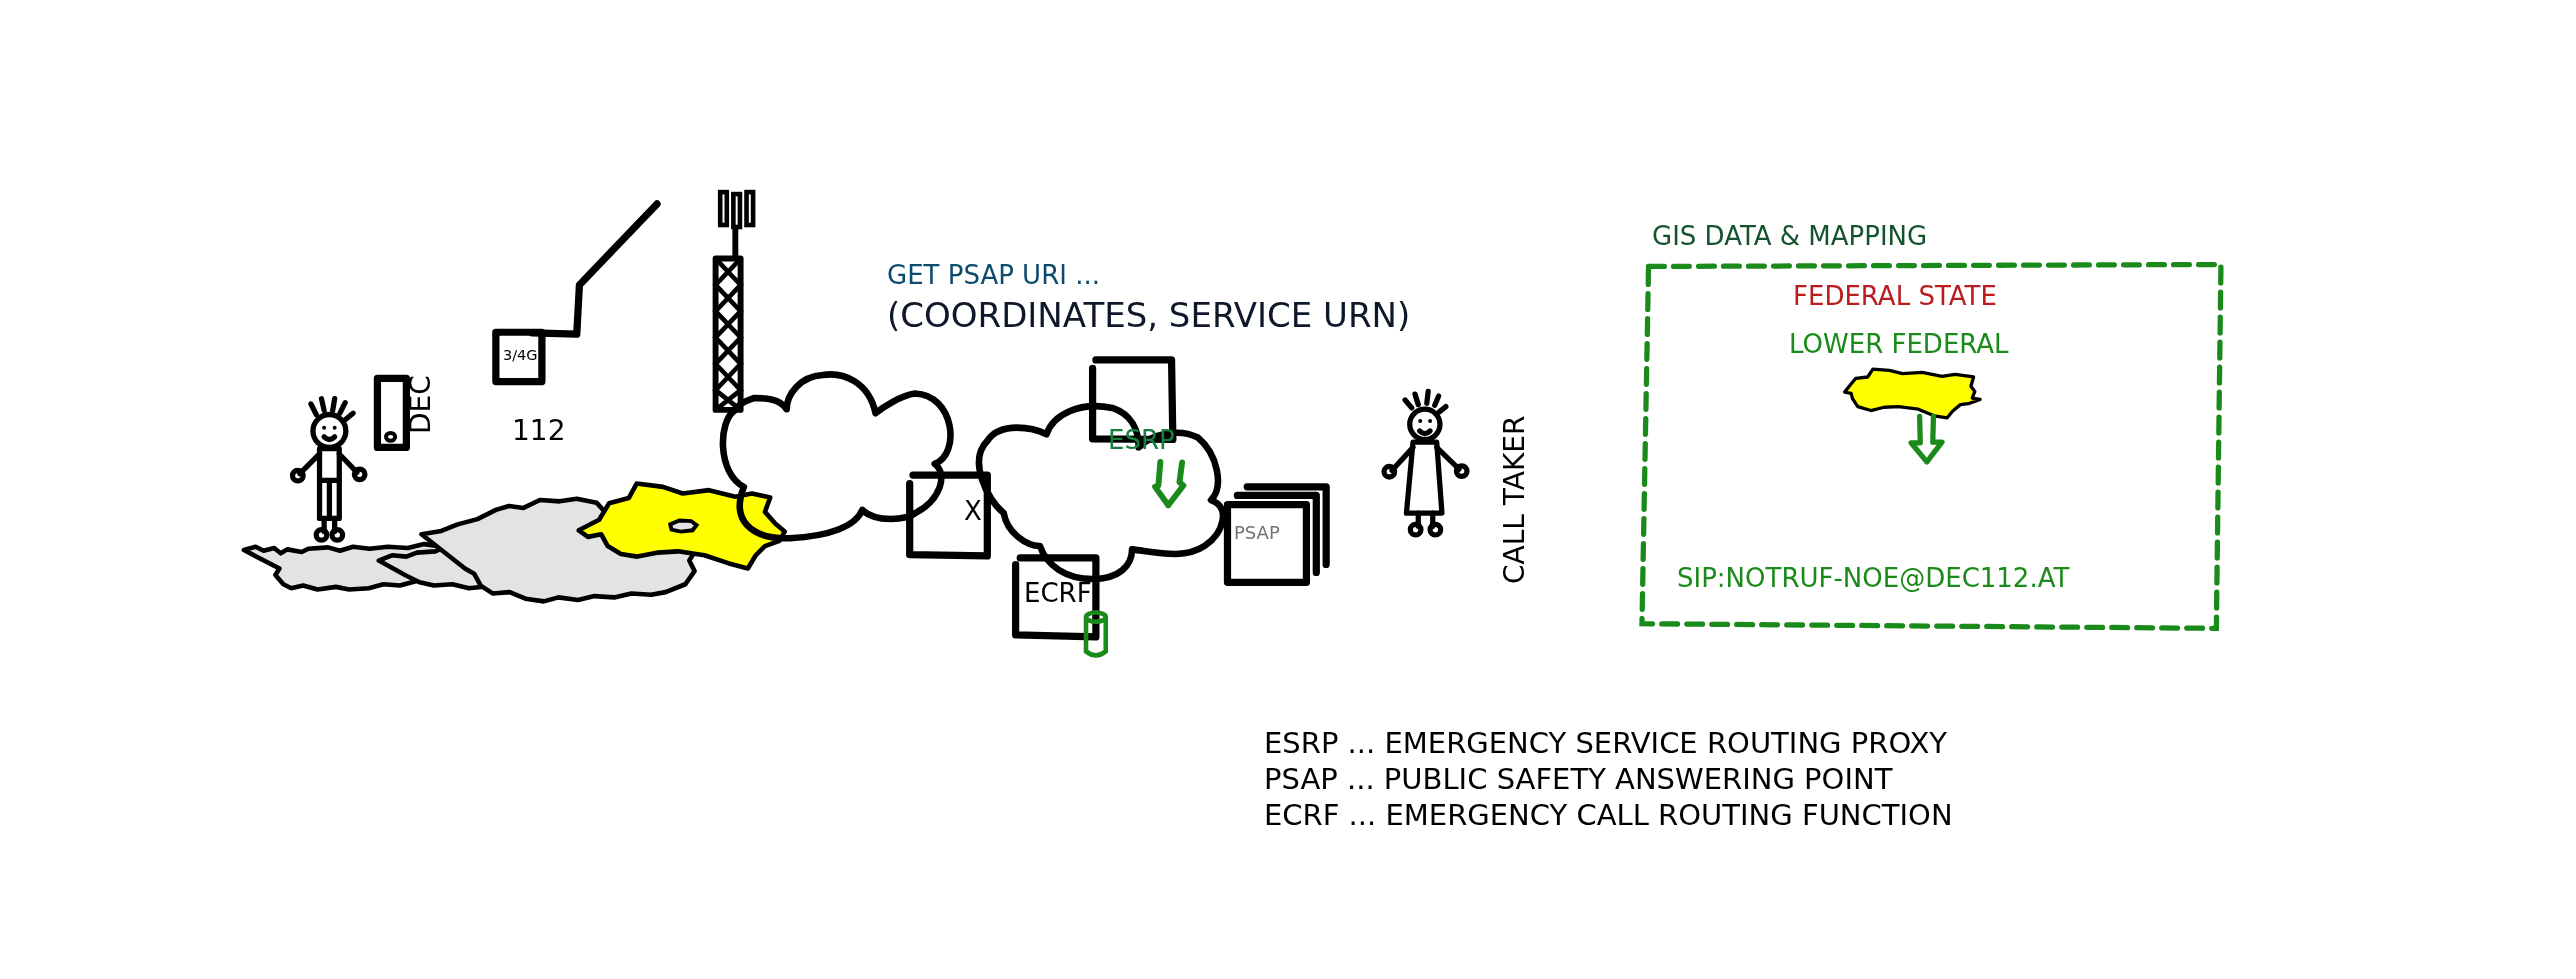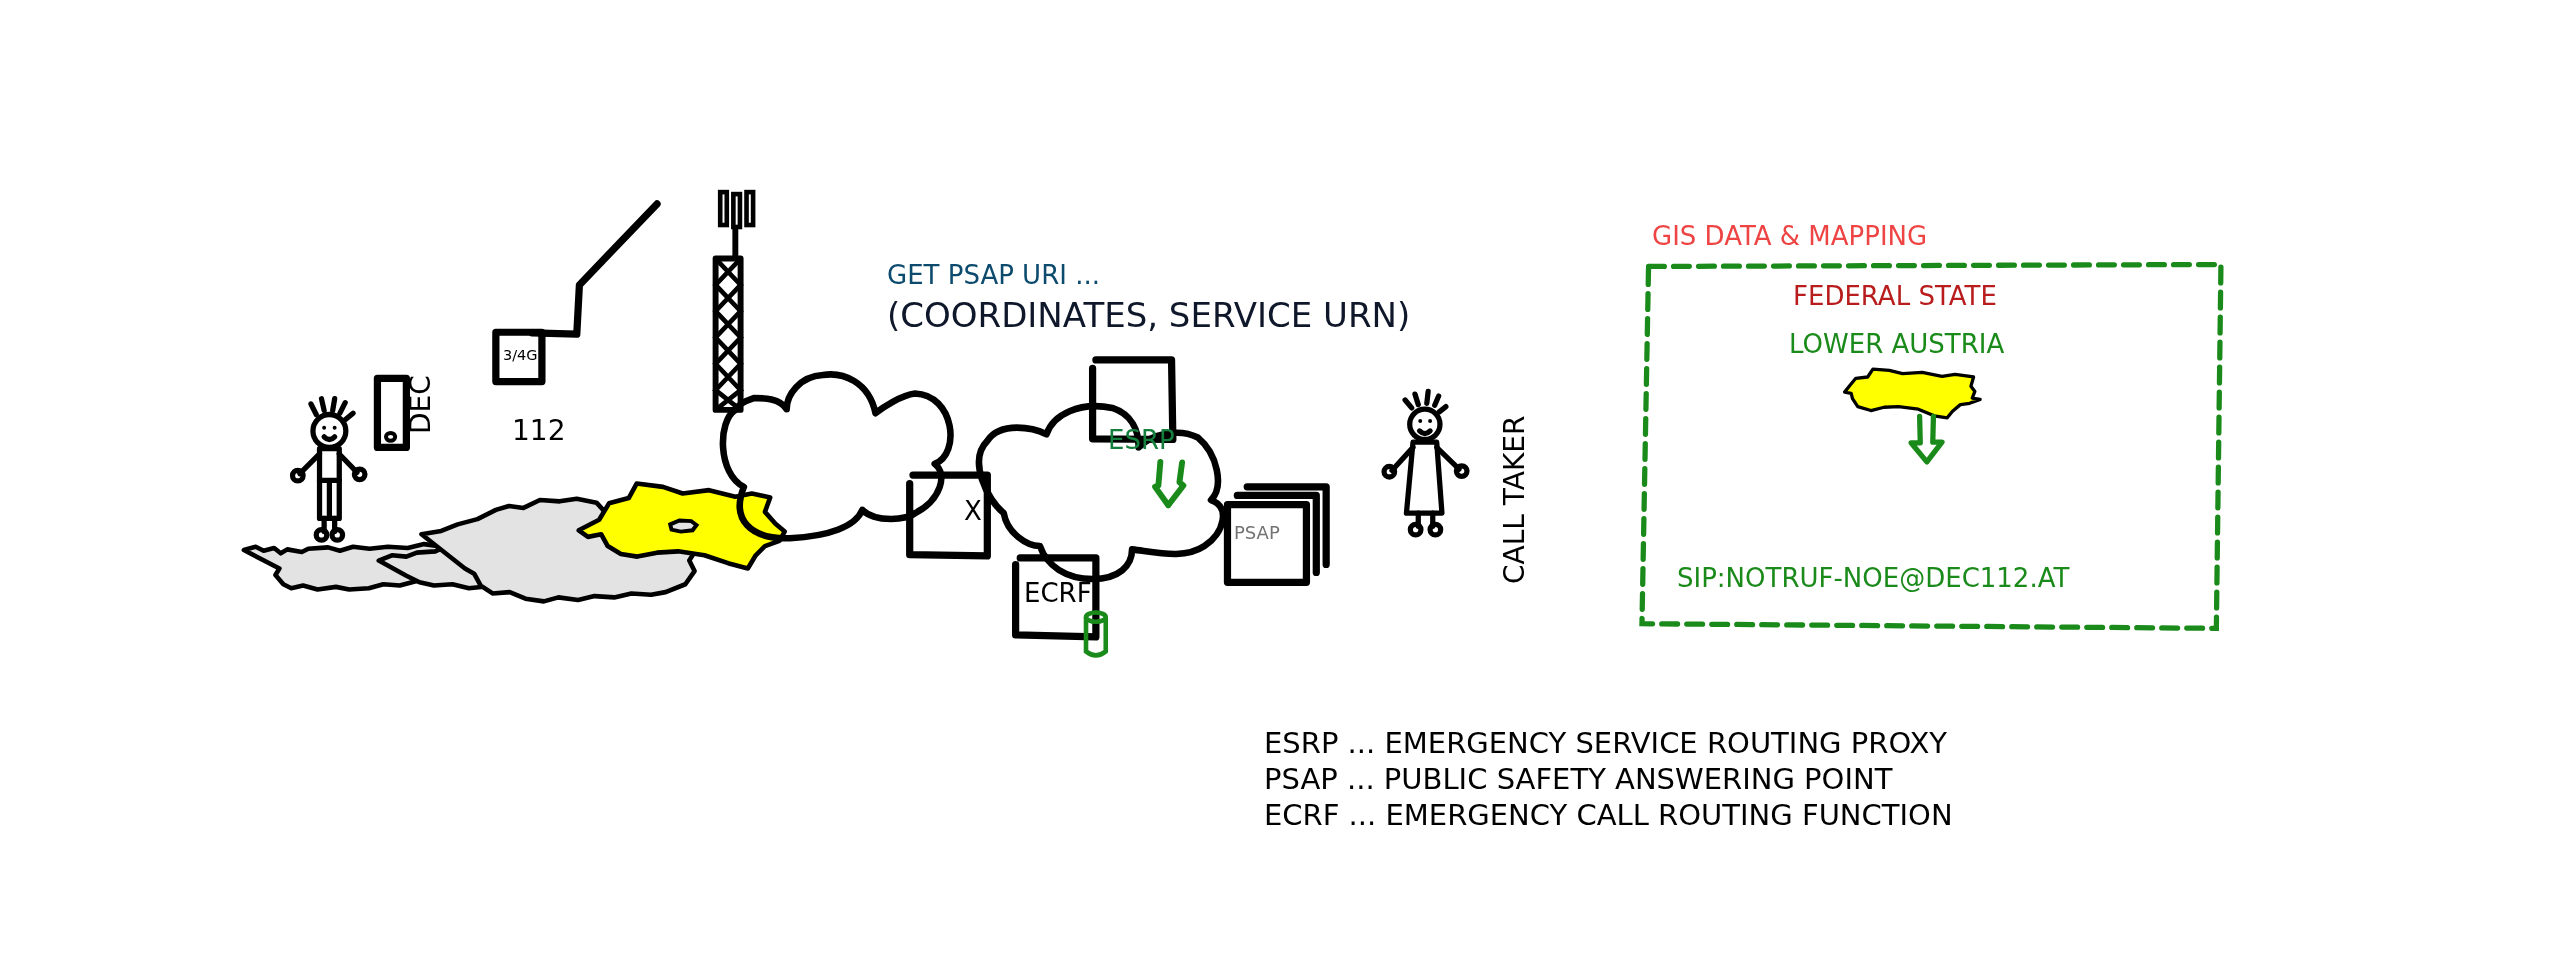--- a/index.html
+++ b/index.html
@@ -136,23 +136,23 @@
   <div class="label hand" style="left:887px;top:261px;font-size:26px;color:#0c4a6e;">GET PSAP URI ...</div>
   <div class="label hand" style="left:887px;top:296px;font-size:34px;color:#0f172a;">(COORDINATES, SERVICE URN)</div>
 
   <div class="label hand" style="left:964px;top:497px;font-size:26px;color:#000;">X</div>
   <div class="label hand" style="left:1108px;top:392px;font-size:26px;color:#15803d;margin-top:34px;">ESRP</div>
   <div class="label hand" style="left:1234px;top:523px;font-size:18px;color:#737373;">PSAP</div>
   <div class="label hand" style="left:1024px;top:579px;font-size:26px;color:#000;text-align:right;">ECRF</div>
 
   <div class="label hand" style="left:1499px;top:584px;font-size:28px;color:#000;transform:rotate(-90deg);transform-origin:left top;">CALL TAKER</div>
 
-  <div class="label hand" style="left:1652px;top:222px;font-size:26px;color:#ef4444;">GIS DATA &amp; MAPPING</div>
+  <div class="label hand" style="left:1652px;top:222px;font-size:26px;color:#14532d;">GIS DATA &amp; MAPPING</div>
   <div class="label hand" style="left:1793px;top:282px;font-size:26px;color:#b91c1c;">FEDERAL STATE</div>
-  <div class="label hand" style="left:1789px;top:330px;font-size:26px;color:#1a8a1a;">LOWER AUSTRIA</div>
+  <div class="label hand" style="left:1789px;top:330px;font-size:26px;color:#1a8a1a;">LOWER FEDERAL</div>
   <div class="label hand" style="left:1677px;top:564px;font-size:26px;color:#1a8a1a;">SIP:NOTRUF-NOE@DEC112.AT</div>
 
   <div style="position:absolute;left:1264px;top:691px;margin-top:36px;">
     <div class="label hand" style="position:relative;font-size:29px;color:#000;height:36px;">ESRP ... EMERGENCY SERVICE ROUTING PROXY</div>
     <div class="label hand" style="position:relative;font-size:29px;color:#000;height:36px;">PSAP ... PUBLIC SAFETY ANSWERING POINT</div>
     <div class="label hand" style="position:relative;font-size:29px;color:#000;height:36px;">ECRF ... EMERGENCY CALL ROUTING FUNCTION</div>
   </div>
 
 </div>
 

